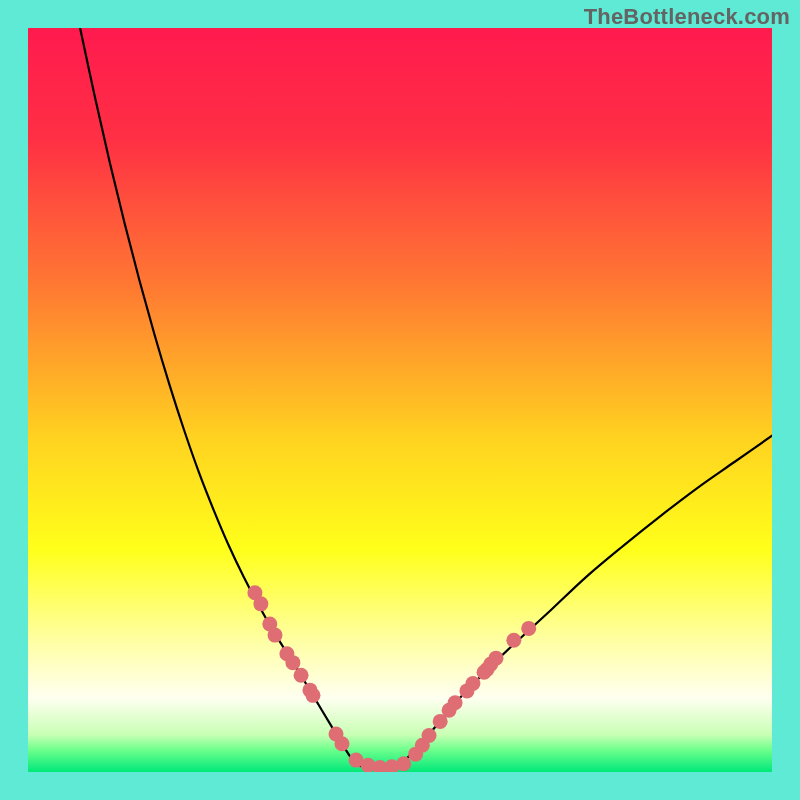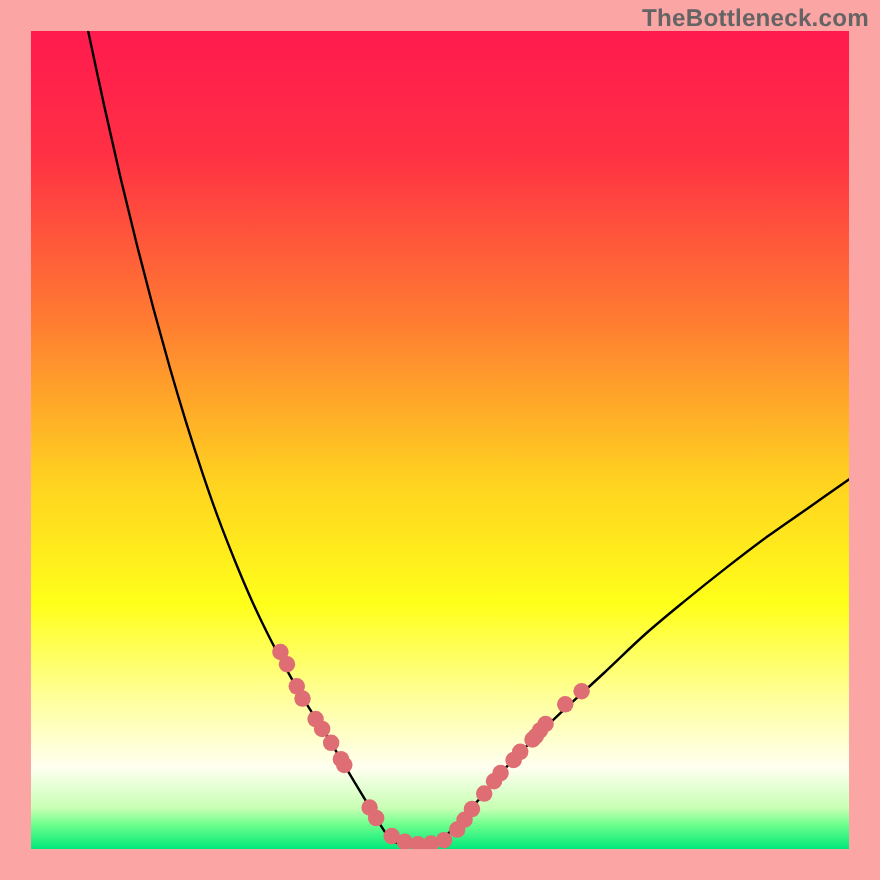--- a/index.html
+++ b/index.html
@@ -9,21 +9,21 @@
     height: 800px;
     background: #000;
     overflow: hidden;
   }
   .frame {
     position: absolute;
     left: 0;
     top: 0;
     width: 800px;
     height: 800px;
-    background: #fca5a5;
+    background: #5eead4;
   }
   .plot {
     position: absolute;
     left: 28px;
     top: 28px;
     width: 744px;
     height: 744px;
     overflow: hidden;
   }
   .gradient {

